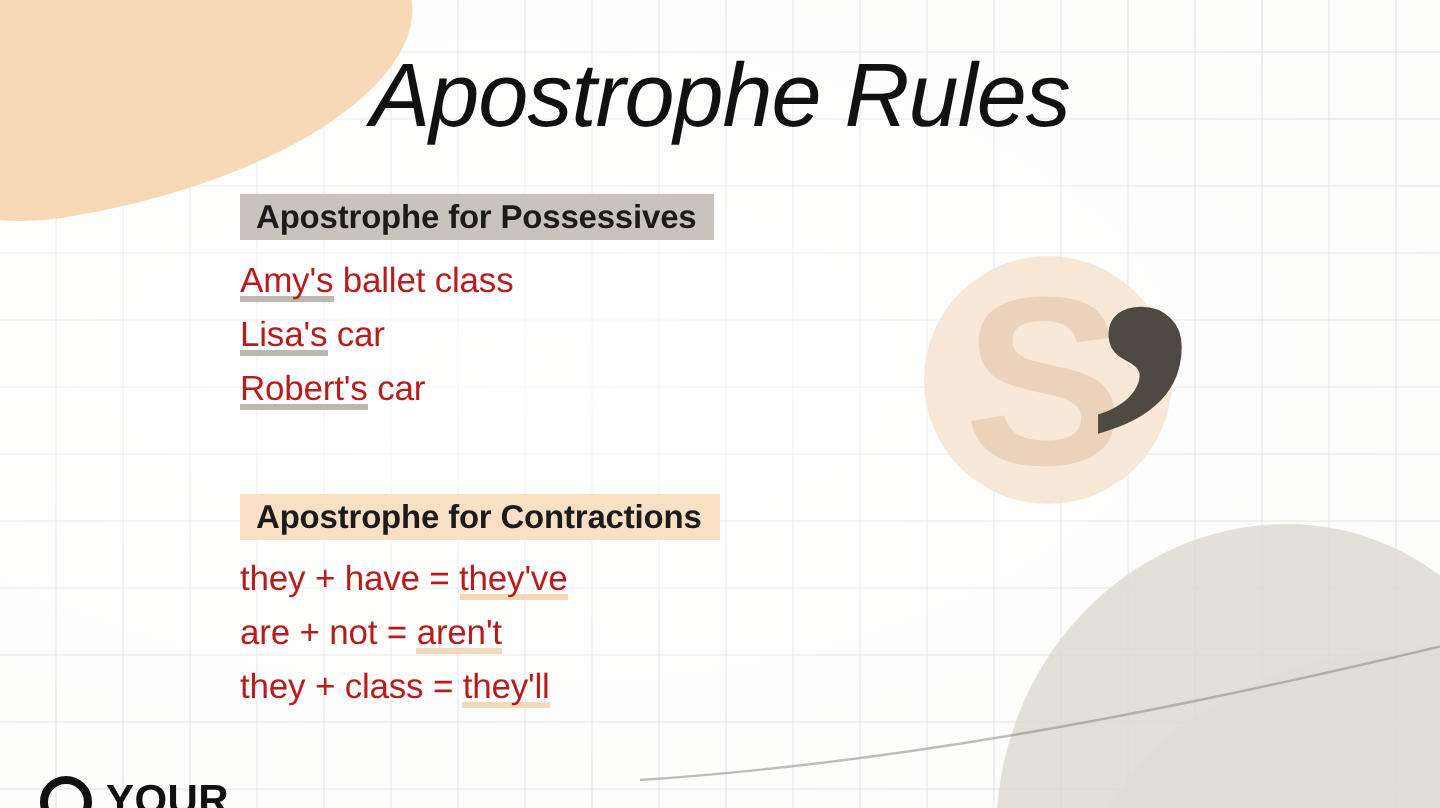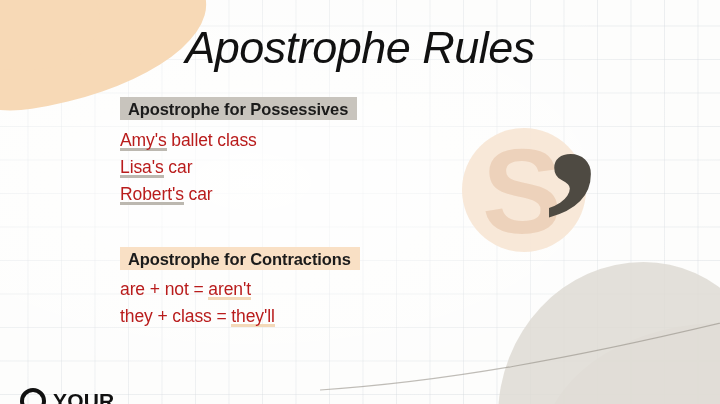--- a/index.html
+++ b/index.html
@@ -241,20 +241,23 @@
       <li class="ex-item">
         <span class="uline ul-gray">Robert's</span><span> car</span>
       </li>
     </ul>
   </div>
 
   <div class="section section-contractions">
     <div class="sec-heading hl-peach">Apostrophe for Contractions</div>
     <ul class="ex-list">
       <li class="ex-item">
+        <span>they + have = </span><span class="uline ul-peach">they've</span>
+      </li>
+      <li class="ex-item">
         <span>are + not = </span><span class="uline ul-peach">aren't</span>
       </li>
       <li class="ex-item">
         <span>they + class = </span><span class="uline ul-peach">they'll</span>
       </li>
     </ul>
   </div>
 
   <div class="logo">
     <div class="logo-ring"></div>

